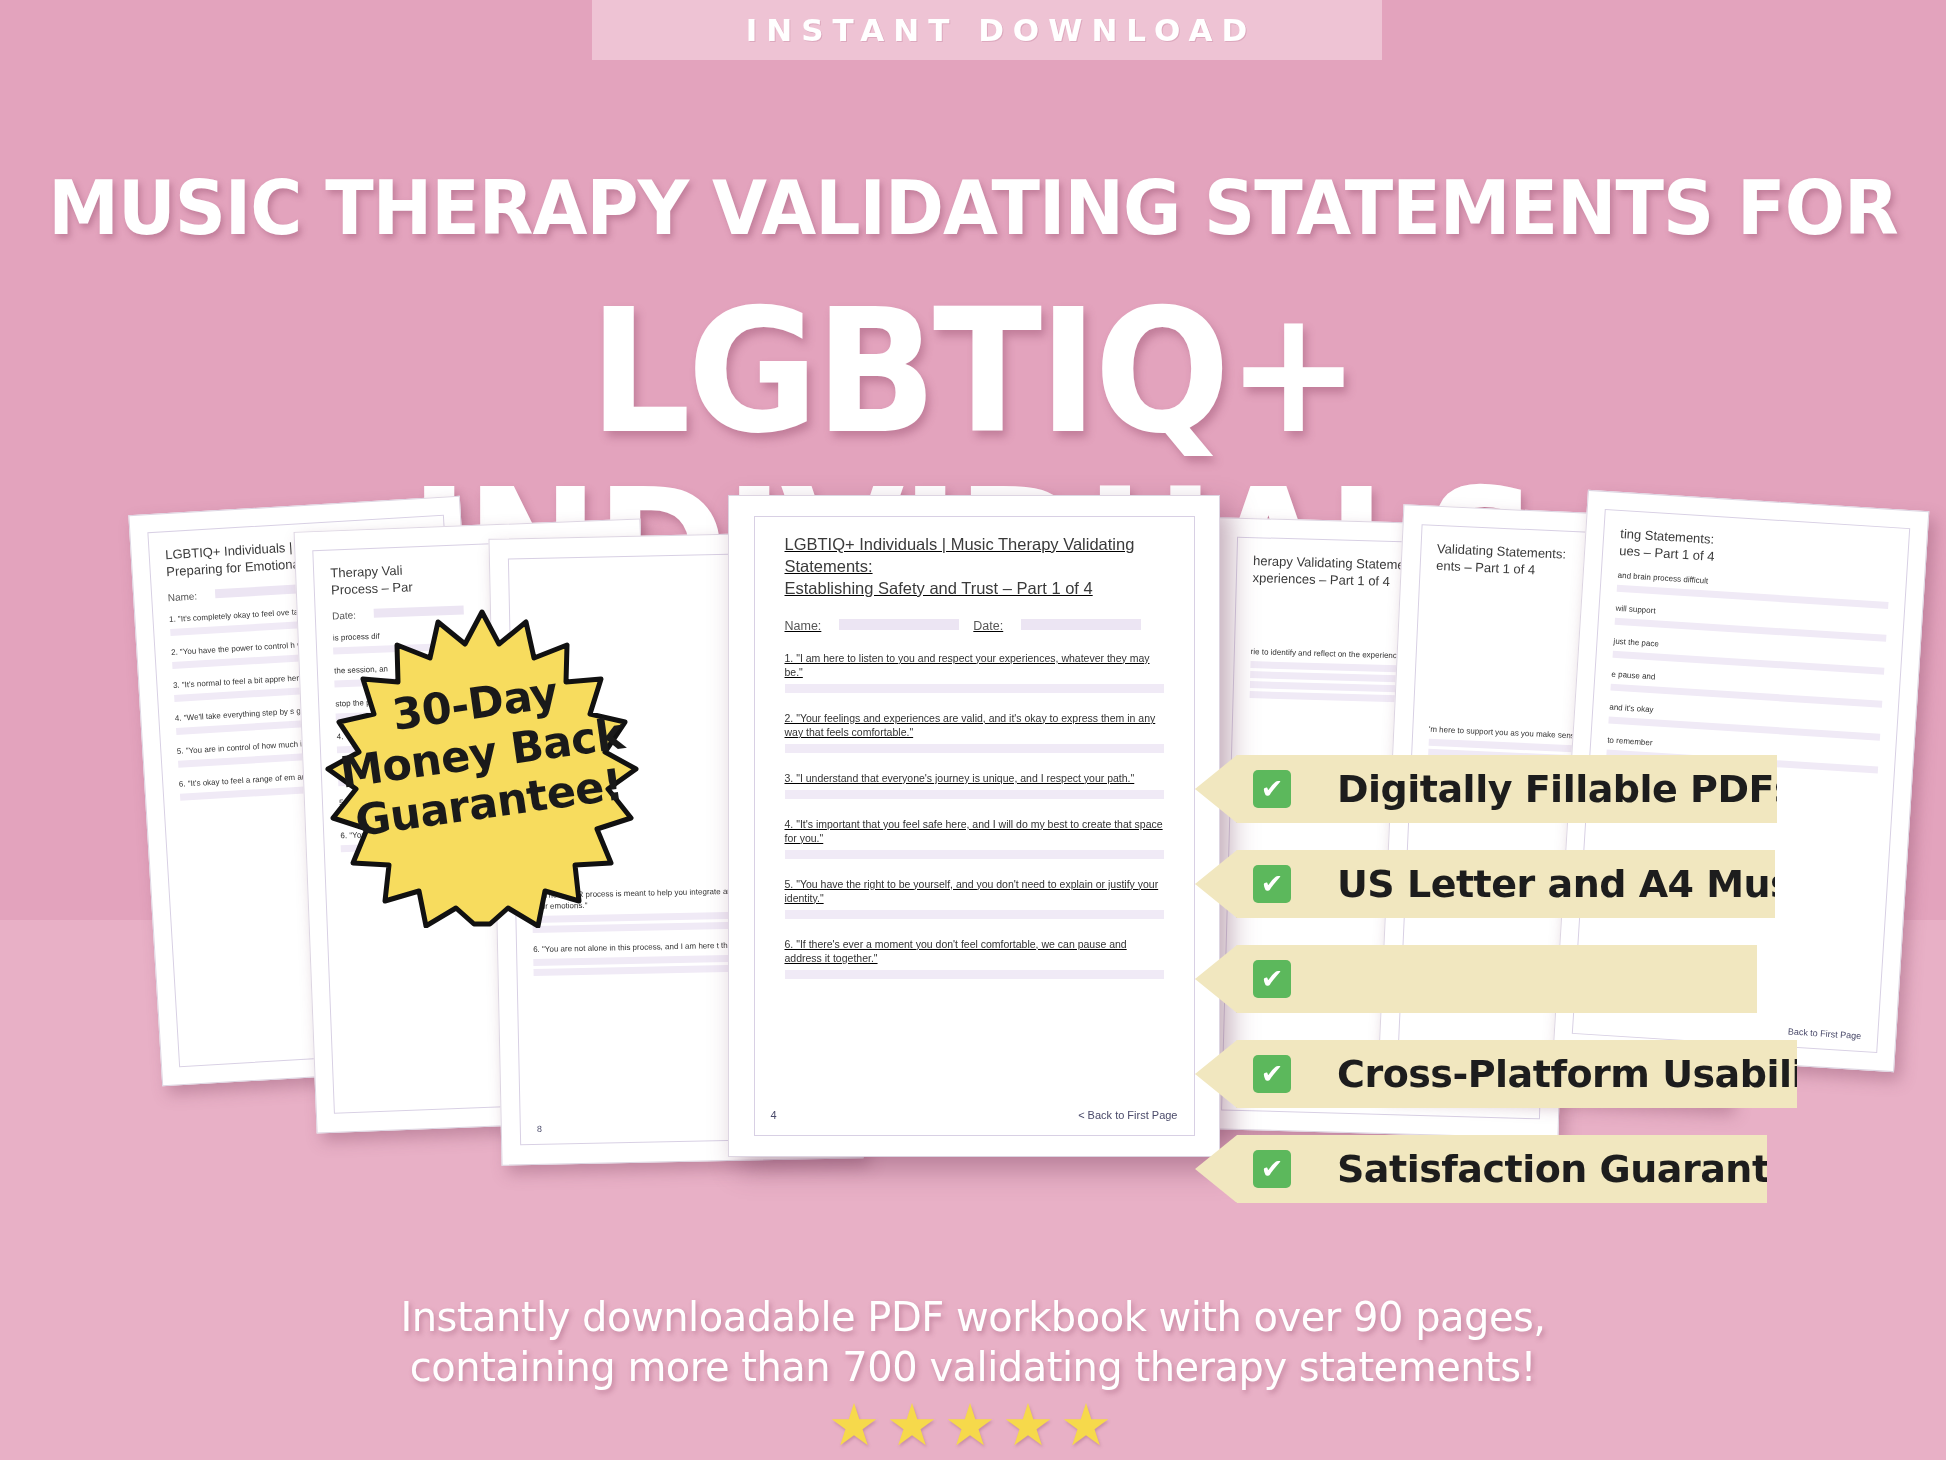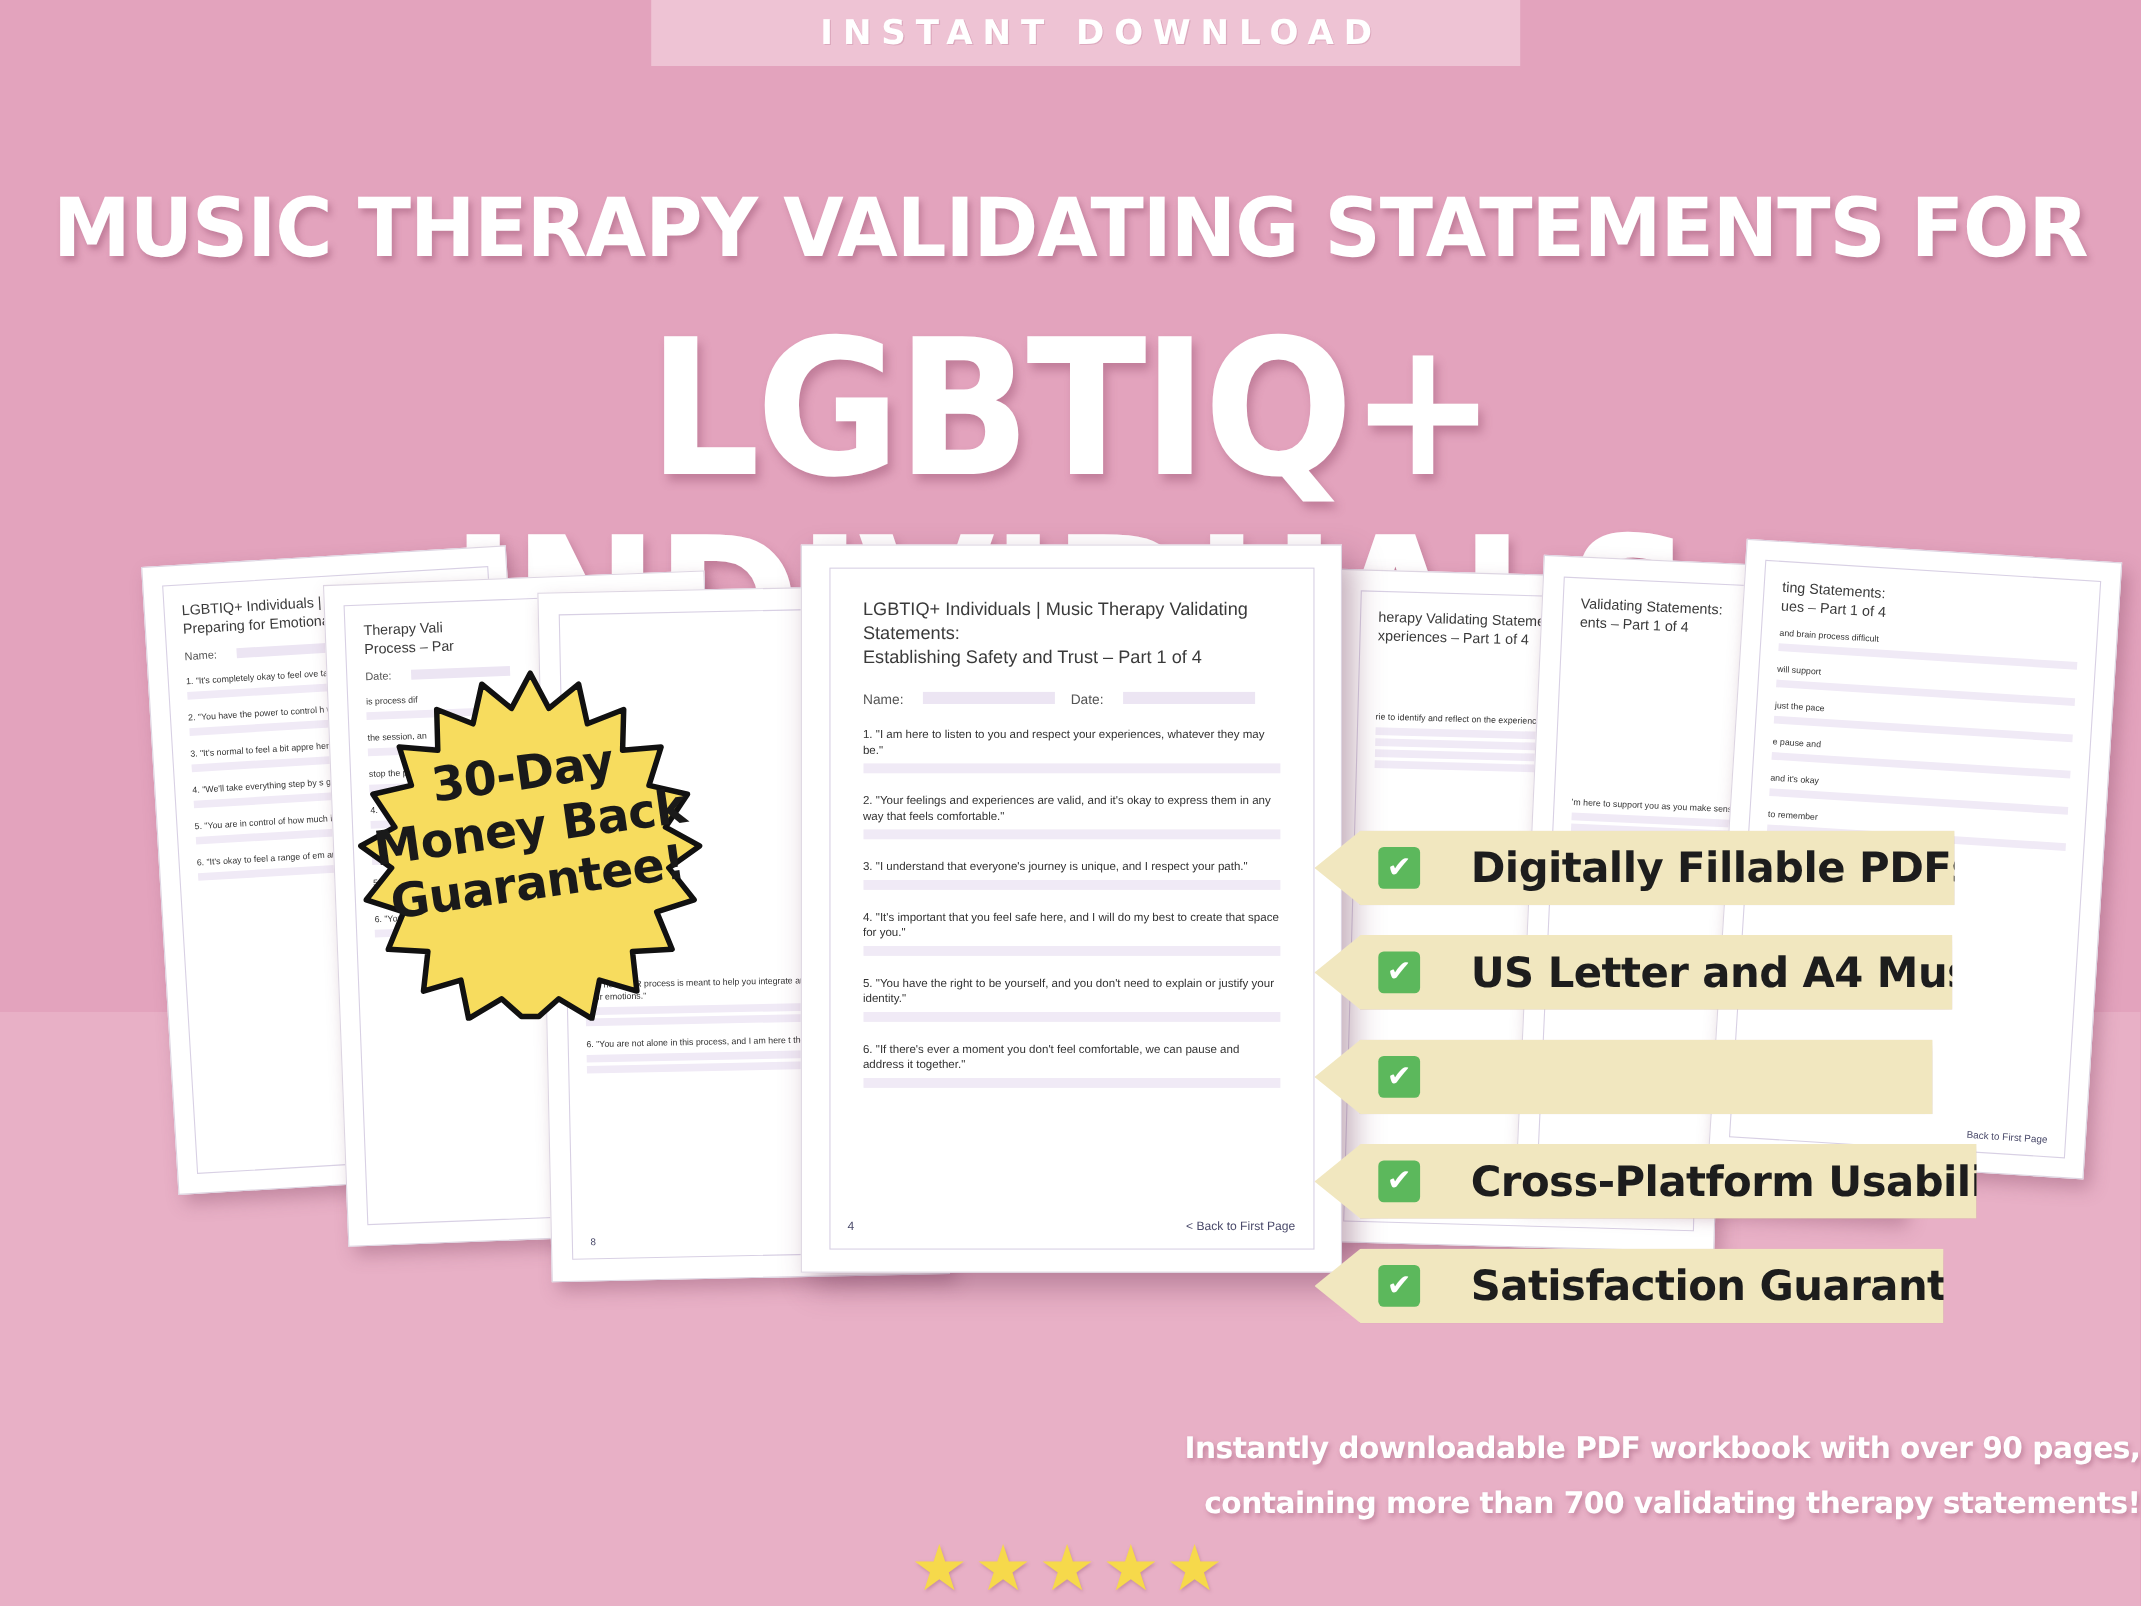--- a/index.html
+++ b/index.html
@@ -145,21 +145,21 @@
   #sheet-1 { left: 145px; top: -95px; width: 330px; height: 570px; transform: rotate(-3.4deg); }
   #sheet-2 { left: 305px; top: -75px; width: 345px; height: 600px; transform: rotate(-2.2deg); }
   #sheet-3 { left: 495px; top: -65px; width: 360px; height: 625px; transform: rotate(-1.2deg); }
   #sheet-4 { left: 1210px; top: -78px; width: 355px; height: 610px; transform: rotate(1.6deg); }
   #sheet-5 { left: 1390px; top: -88px; width: 350px; height: 585px; transform: rotate(2.6deg); }
   #sheet-6 { left: 1570px; top: -100px; width: 340px; height: 560px; transform: rotate(3.6deg); }
   #sheet-front {
     left: 728px; top: -105px; width: 490px; height: 660px;
     box-shadow: 10px 12px 26px rgba(110,55,85,0.42);
   }
-  #sheet-front .inner { padding: 26px 30px; }
+  #sheet-front .inner { padding: 16px 30px; text-decoration: underline; }
   #sheet-front .hdr { font-size: 16.5px; line-height: 22px; }
   #sheet-front .meta { font-size: 12.5px; margin-top: 20px; }
   #sheet-front .meta .fill { width: 120px; height: 11px; }
   #sheet-front .item { font-size: 10.5px; line-height: 14px; margin-top: 18px; }
   #sheet-front .rule { height: 9px; margin-top: 5px; }
   #sheet-front .foot { font-size: 11px; bottom: 14px; }
 
   
   .badge {
     position: absolute;
@@ -224,24 +224,24 @@
   #feature-1 { width: 518px; }
   #feature-2 { width: 500px; }
   #feature-3 { width: 540px; }
   #feature-4 { width: 510px; }
 
   
   .caption {
     position: absolute;
     left: 0; top: 1292px;
     width: 1946px;
-    text-align: right;
-    font-family: "DejaVu Sans", sans-serif;
-    font-weight: bold;
-    font-size: 27px;
+    text-align: center;
+    font-family: "DejaVu Sans", sans-serif;
+    font-weight: normal;
+    font-size: 40px;
     line-height: 50px;
     color: #ffffff;
     text-shadow: 2px 3px 5px rgba(150,80,110,0.45);
     letter-spacing: -0.5px;
   }
 
   
   .stars {
     position: absolute;
     left: 0; top: 1396px;

